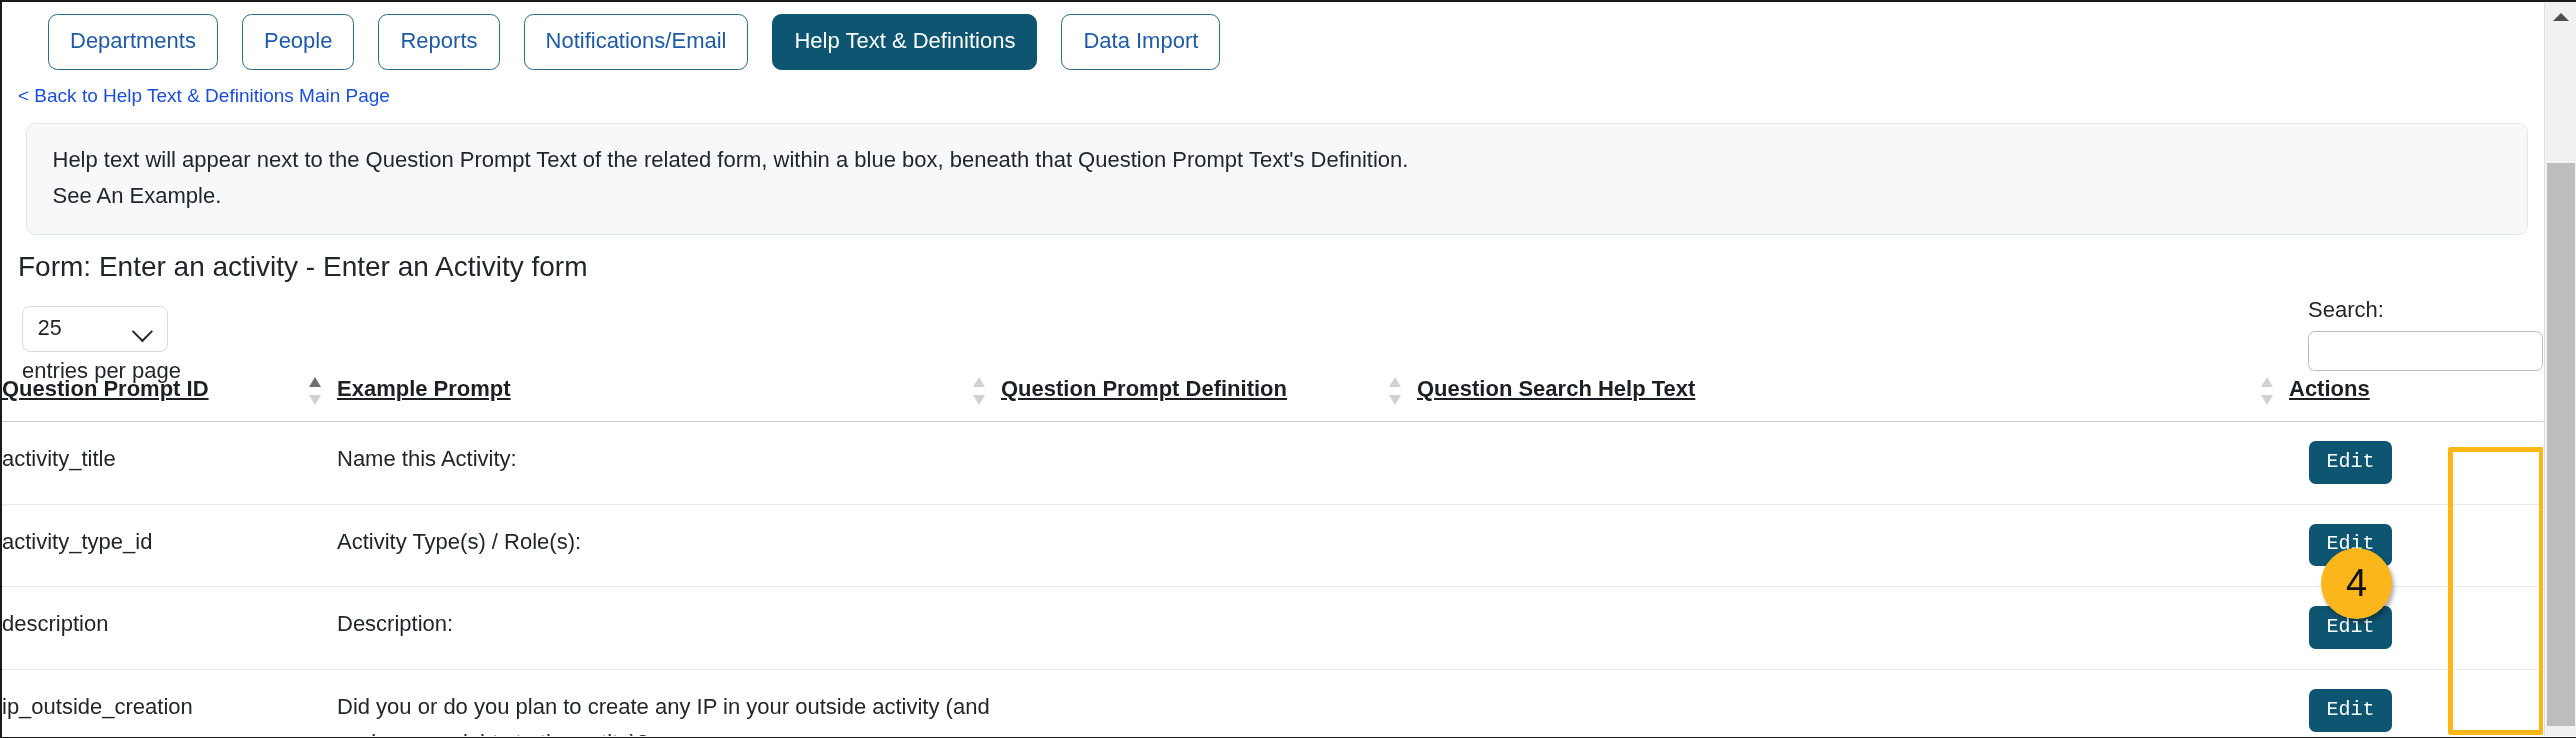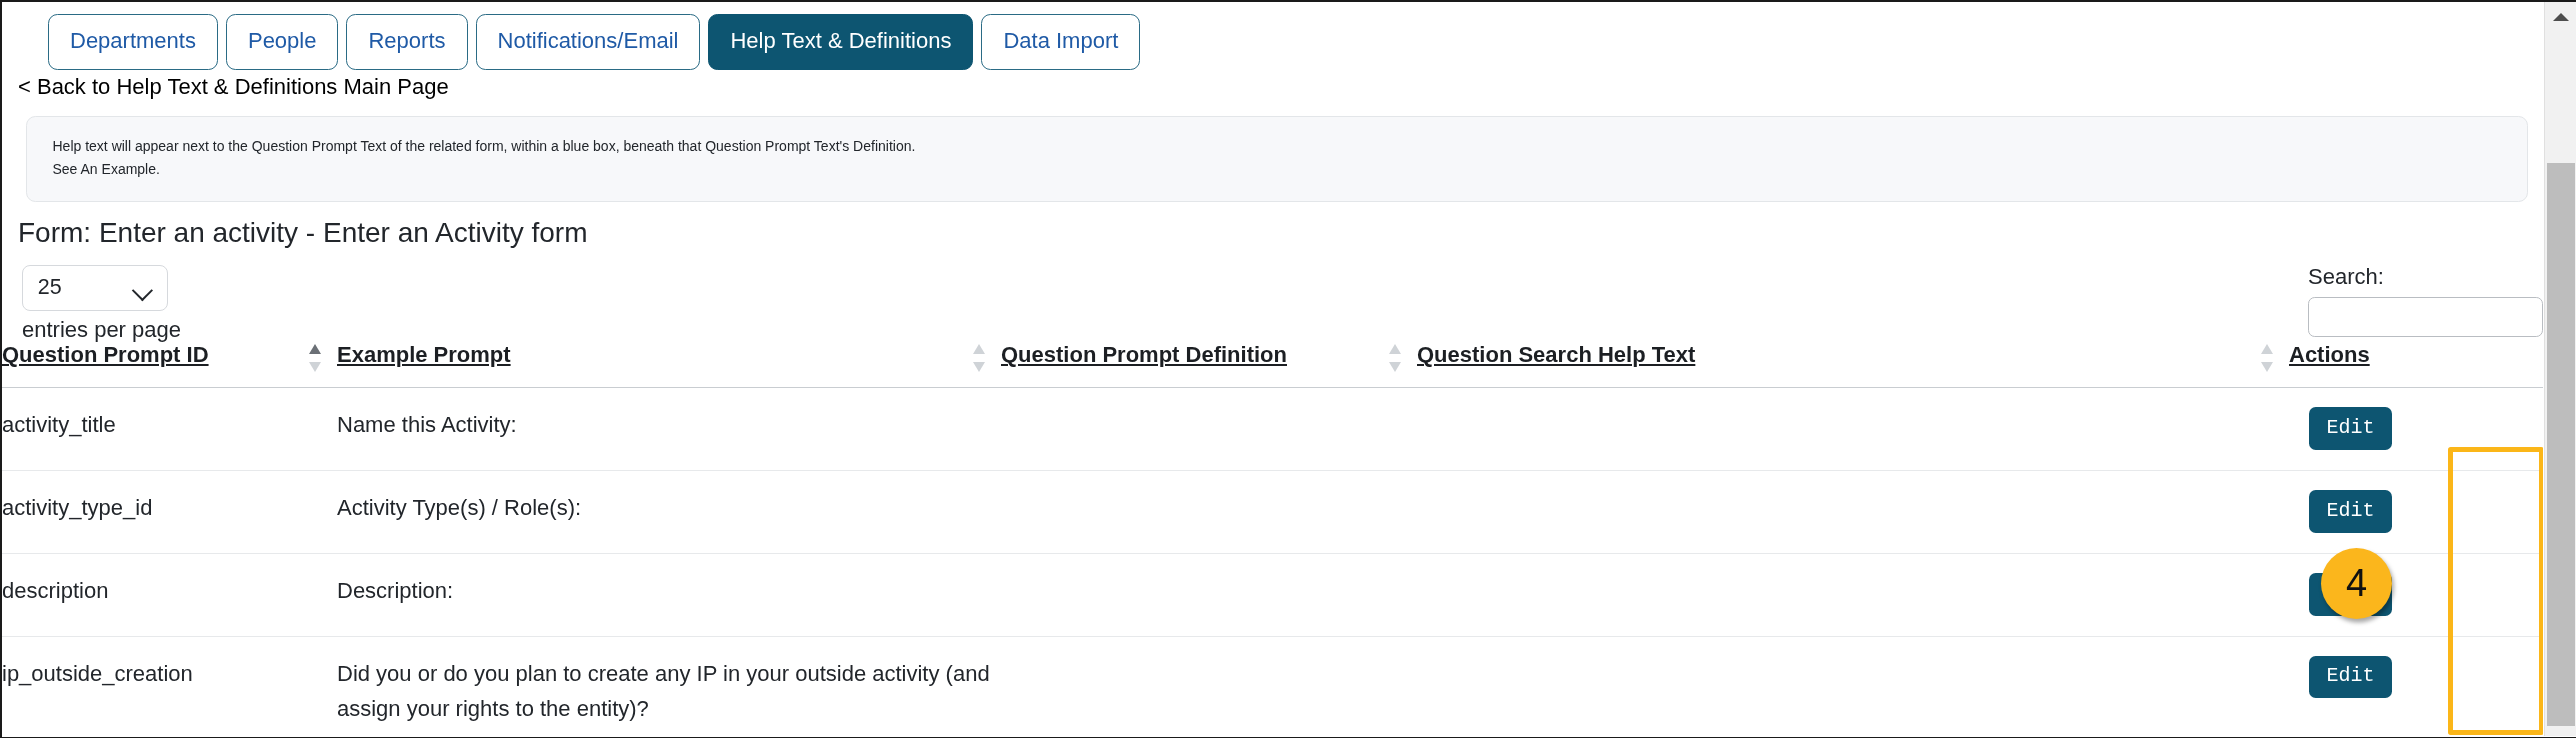--- a/index.html
+++ b/index.html
@@ -32,21 +32,21 @@
     width: 2541px;
     height: 734px;
     background: #ffffff;
     overflow: hidden;
   }
 
   
   .tabbar {
     display: flex;
     align-items: flex-start;
-    gap: 8px;
+    gap: 24px;
     padding: 12px 0 0 46px;
   }
   .tab {
     border: 1.3px solid #2a6b85;
     border-radius: 9.4px;
     background: #ffffff;
     color: #1f5aa6;
     font-size: 22px;
     line-height: 1;
     padding: 15.4px 21px 17px 21px;
@@ -55,40 +55,40 @@
   }
   .tab.active {
     background: #0d5571;
     border-color: #0d5571;
     color: #ffffff;
   }
 
   
   .backlink {
     display: inline-block;
-    margin: 6px 0 0 16px;
-    color: #000000;
-    font-size: 22px;
+    margin: 16px 0 0 16px;
+    color: #1d4ed8;
+    font-size: 19px;
     line-height: 1;
     text-decoration: none;
     cursor: pointer;
   }
 
   
   .infobox {
     margin: 18px 14.8px 0 24px;
     background: #f7f8fa;
     border: 1.3px solid #e3e6e9;
     border-radius: 9.4px;
     padding: 17.4px 25.5px 20px 25.5px;
   }
   .infobox p {
     margin: 0;
     color: #22262b;
-    font-size: 14px;
+    font-size: 22px;
     line-height: 1.65;
   }
 
   
   .formtitle {
     margin: 17.4px 0 0 16px;
     color: #22262b;
     font-size: 28px;
     font-weight: 400;
     line-height: 1;
@@ -96,21 +96,21 @@
 
   
   .controls {
     position: relative;
     margin: 17.4px 0 0 0;
     height: 75px;
   }
   .lengthbox {
     position: absolute;
     left: 20px;
-    top: 0;
+    top: 8px;
   }
   .lengthsel {
     position: relative;
     width: 146px;
     height: 46px;
     border: 1.3px solid #d6d9dd;
     border-radius: 8px;
     background: #ffffff;
     color: #22262b;
     font-size: 21.5px;

